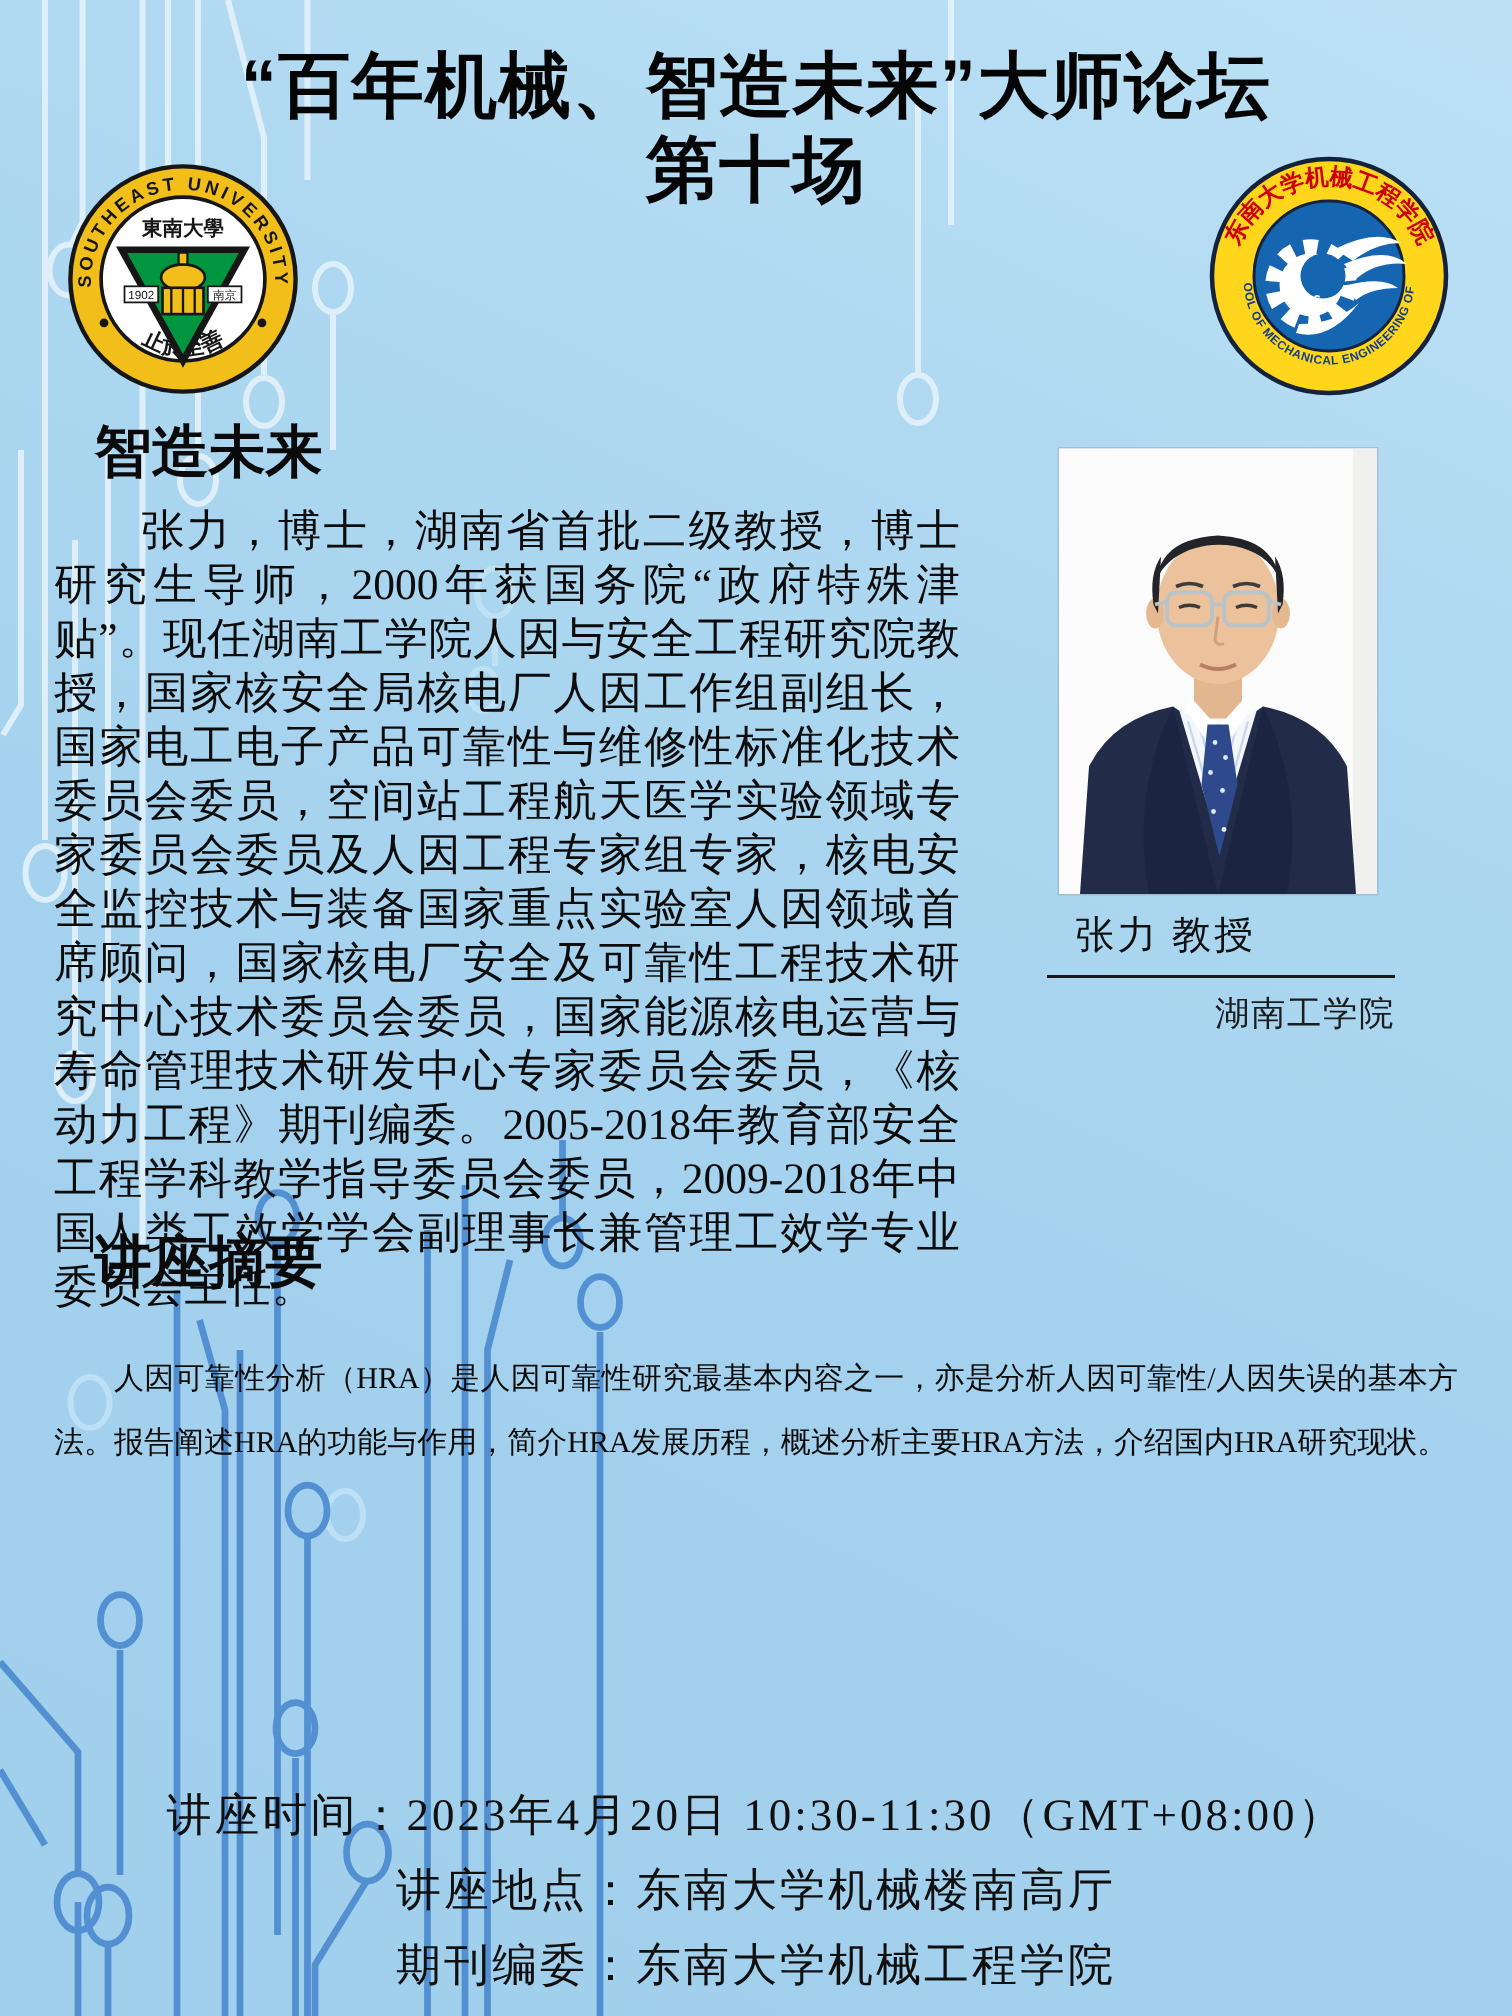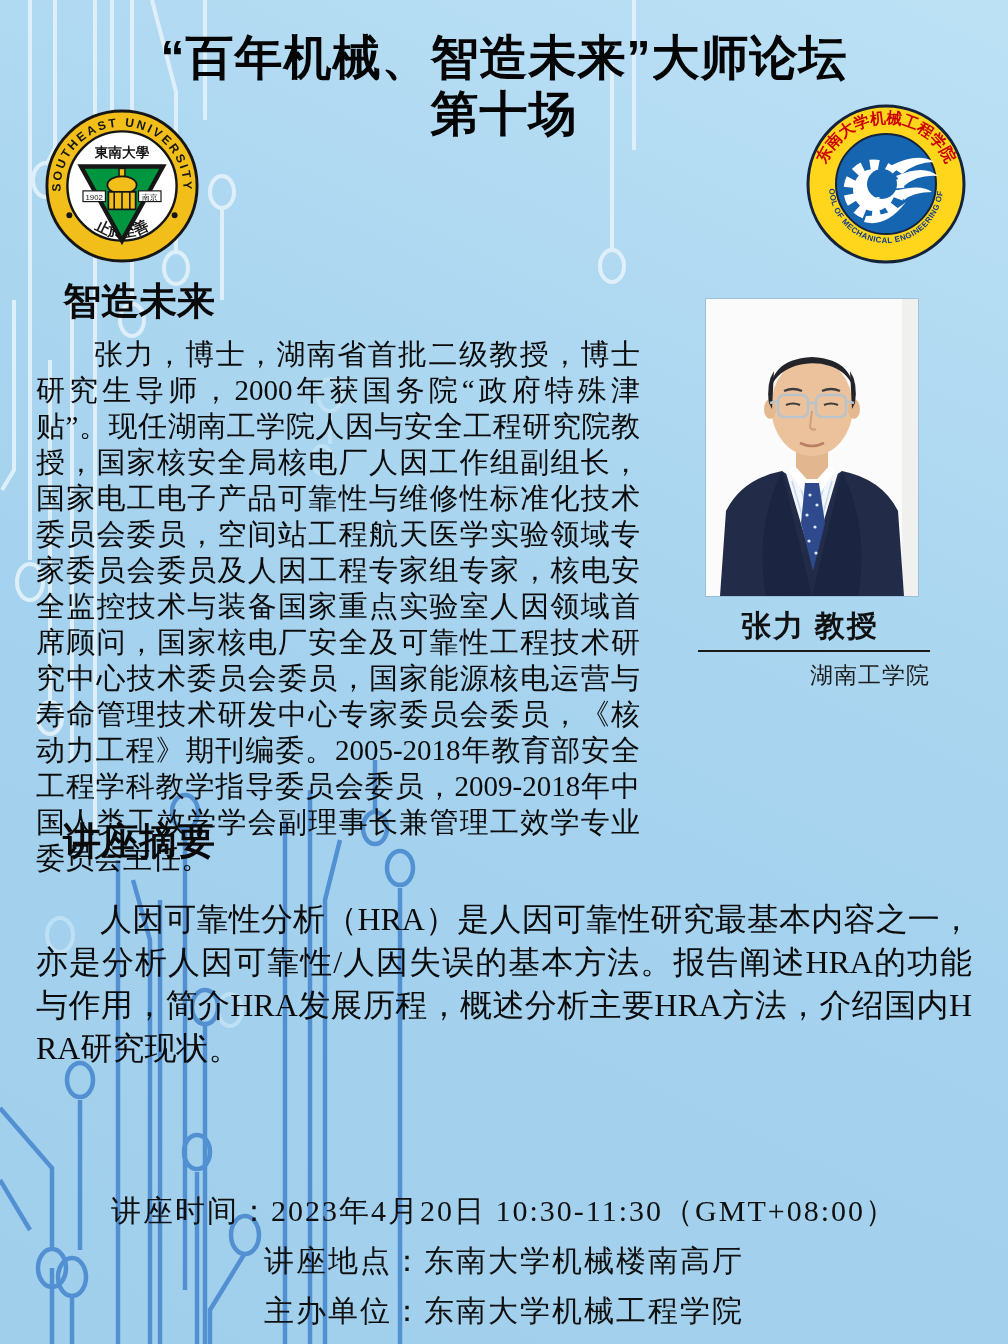--- a/index.html
+++ b/index.html
@@ -39,32 +39,32 @@
   #guest-title{left:63px;top:276px;}
   #abstract-title{left:63px;top:816px;}
 
   .bio{
     position:absolute;left:36px;top:336px;width:604px;
     font-size:29px;line-height:36px;
     text-align:justify;text-indent:2em;word-break:break-all;
   }
   .abstract{
     position:absolute;left:36px;top:898px;width:936px;
-    font-size:32px;line-height:43px;
+    font-size:20px;line-height:43px;
     text-align:justify;text-indent:2em;word-break:break-all;
   }
 
   
   .photo-frame{
     position:absolute;left:706px;top:299px;width:212px;height:297px;
     background:#fdfdfd;box-shadow:0 0 0 1px rgba(120,150,170,.35);
   }
   .caption-name{
-    position:absolute;left:694px;top:606px;width:232px;
-    text-align:center;font-size:30px;letter-spacing:2px;color:#111;font-weight:bold;
+    position:absolute;left:661px;top:606px;width:232px;
+    text-align:center;font-size:26px;letter-spacing:2px;color:#111;
   }
   .caption-divider{
     position:absolute;left:698px;top:650px;width:232px;height:0;
     border-top:2px solid #1a1a1a;
   }
   .caption-affiliation{
     position:absolute;left:698px;top:660px;width:232px;
     text-align:right;font-size:23px;letter-spacing:1px;color:#1c1c1c;
   }
 
@@ -252,16 +252,16 @@
   <div class="caption-name">张力 教授</div>
   <div class="caption-divider"></div>
   <div class="caption-affiliation">湖南工学院</div>
 
   <div class="section-title" id="abstract-title">讲座摘要</div>
   <div class="abstract">人因可靠性分析（HRA）是人因可靠性研究最基本内容之一，亦是分析人因可靠性/人因失误的基本方法。报告阐述HRA的功能与作用，简介HRA发展历程，概述分析主要HRA方法，介绍国内HRA研究现状。</div>
 
   <div class="footer">
     <div>讲座时间：2023年4月20日 10:30-11:30（GMT+08:00）</div>
     <div>讲座地点：东南大学机械楼南高厅</div>
-    <div>主办单位：东南大学机械工程学院</div>
+    <div>期刊编委：东南大学机械工程学院</div>
   </div>
 
 </div>
 
 </body></html>

